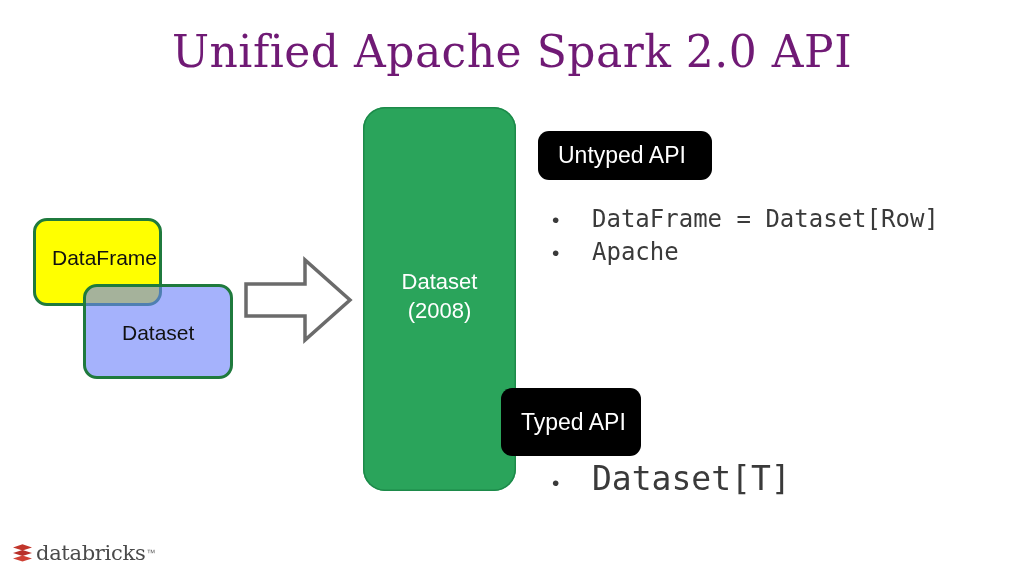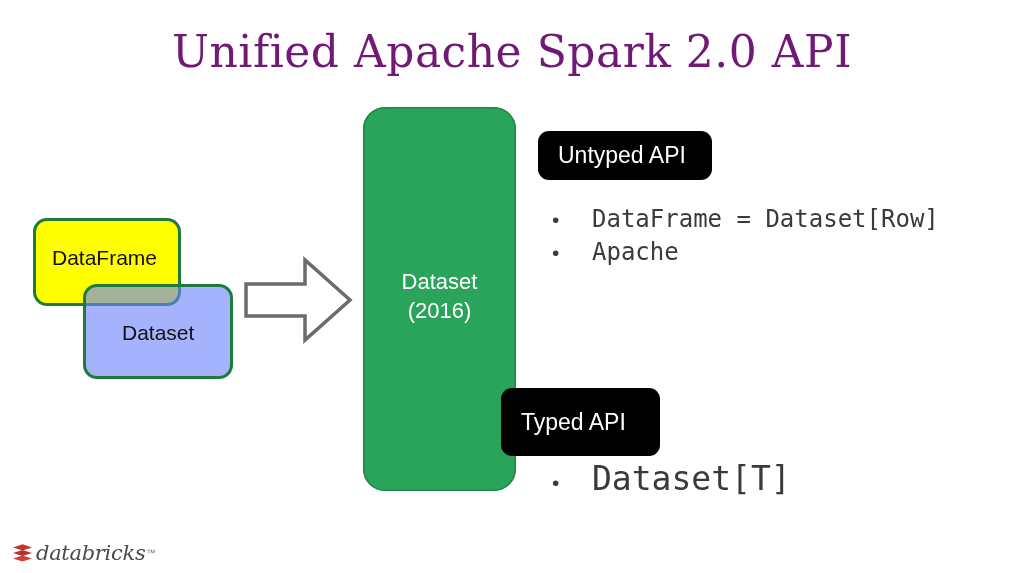--- a/index.html
+++ b/index.html
@@ -38,21 +38,21 @@
   
   .venn-box {
     position: absolute;
     border: 3px solid #1f7a3d;
     border-radius: 14px;
     box-sizing: border-box;
   }
   .venn-dataframe {
     left: 33px;
     top: 218px;
-    width: 148px;
+    width: 129px;
     height: 88px;
     background: #ffff00;
     z-index: 3;
   }
   .venn-dataset {
     left: 83px;
     top: 284px;
     width: 150px;
     height: 95px;
     background: rgba(110, 130, 250, 0.62);
@@ -125,21 +125,21 @@
   .pill-untyped {
     left: 501px;
     top: 131px;
     width: 174px;
     height: 49px;
     margin-left: 37px;
   }
   .pill-typed {
     left: 501px;
     top: 388px;
-    width: 159px;
+    width: 140px;
     height: 68px;
   }
 
   
   .bullet-list {
     position: absolute;
     z-index: 4;
   }
   .bullets-untyped {
     left: 552px;
@@ -172,21 +172,20 @@
   .bullets-typed .bullet-text { font-size: 33px; line-height: 38px; }
 
   
   .footer-logo {
     position: absolute;
     left: 12px;
     top: 541px;
     display: flex;
     align-items: center;
     z-index: 5;
-    font-style: italic;
   }
   .logo-mark {
     width: 21px;
     height: 20px;
     margin-right: 3px;
   }
   .logo-word {
     font-family: "DejaVu Serif", "Liberation Serif", serif;
     font-size: 21px;
     color: #4a4a4a;
@@ -218,21 +217,21 @@
 
   <div class="arrow-wrap">
     <svg width="112" height="92" viewBox="0 0 112 92" xmlns="http://www.w3.org/2000/svg">
       <polygon points="4,30 63,30 63,6 108,46 63,86 63,62 4,62" fill="#ffffff" stroke="#6b6b6b" stroke-width="3.5" stroke-linejoin="miter"></polygon>
     </svg>
   </div>
 
   <div class="dataset-block">
     <div class="dataset-block-text">
       <span>Dataset</span>
-      <span>(2016)</span>
+      <span>(2008)</span>
     </div>
   </div>
 
   <div class="api-pill pill-untyped">
     <span class="api-pill-label">Untyped API</span>
   </div>
 
   <div class="bullet-list bullets-untyped">
     <div class="bullet-row">
       <span class="bullet-dot">•</span>

